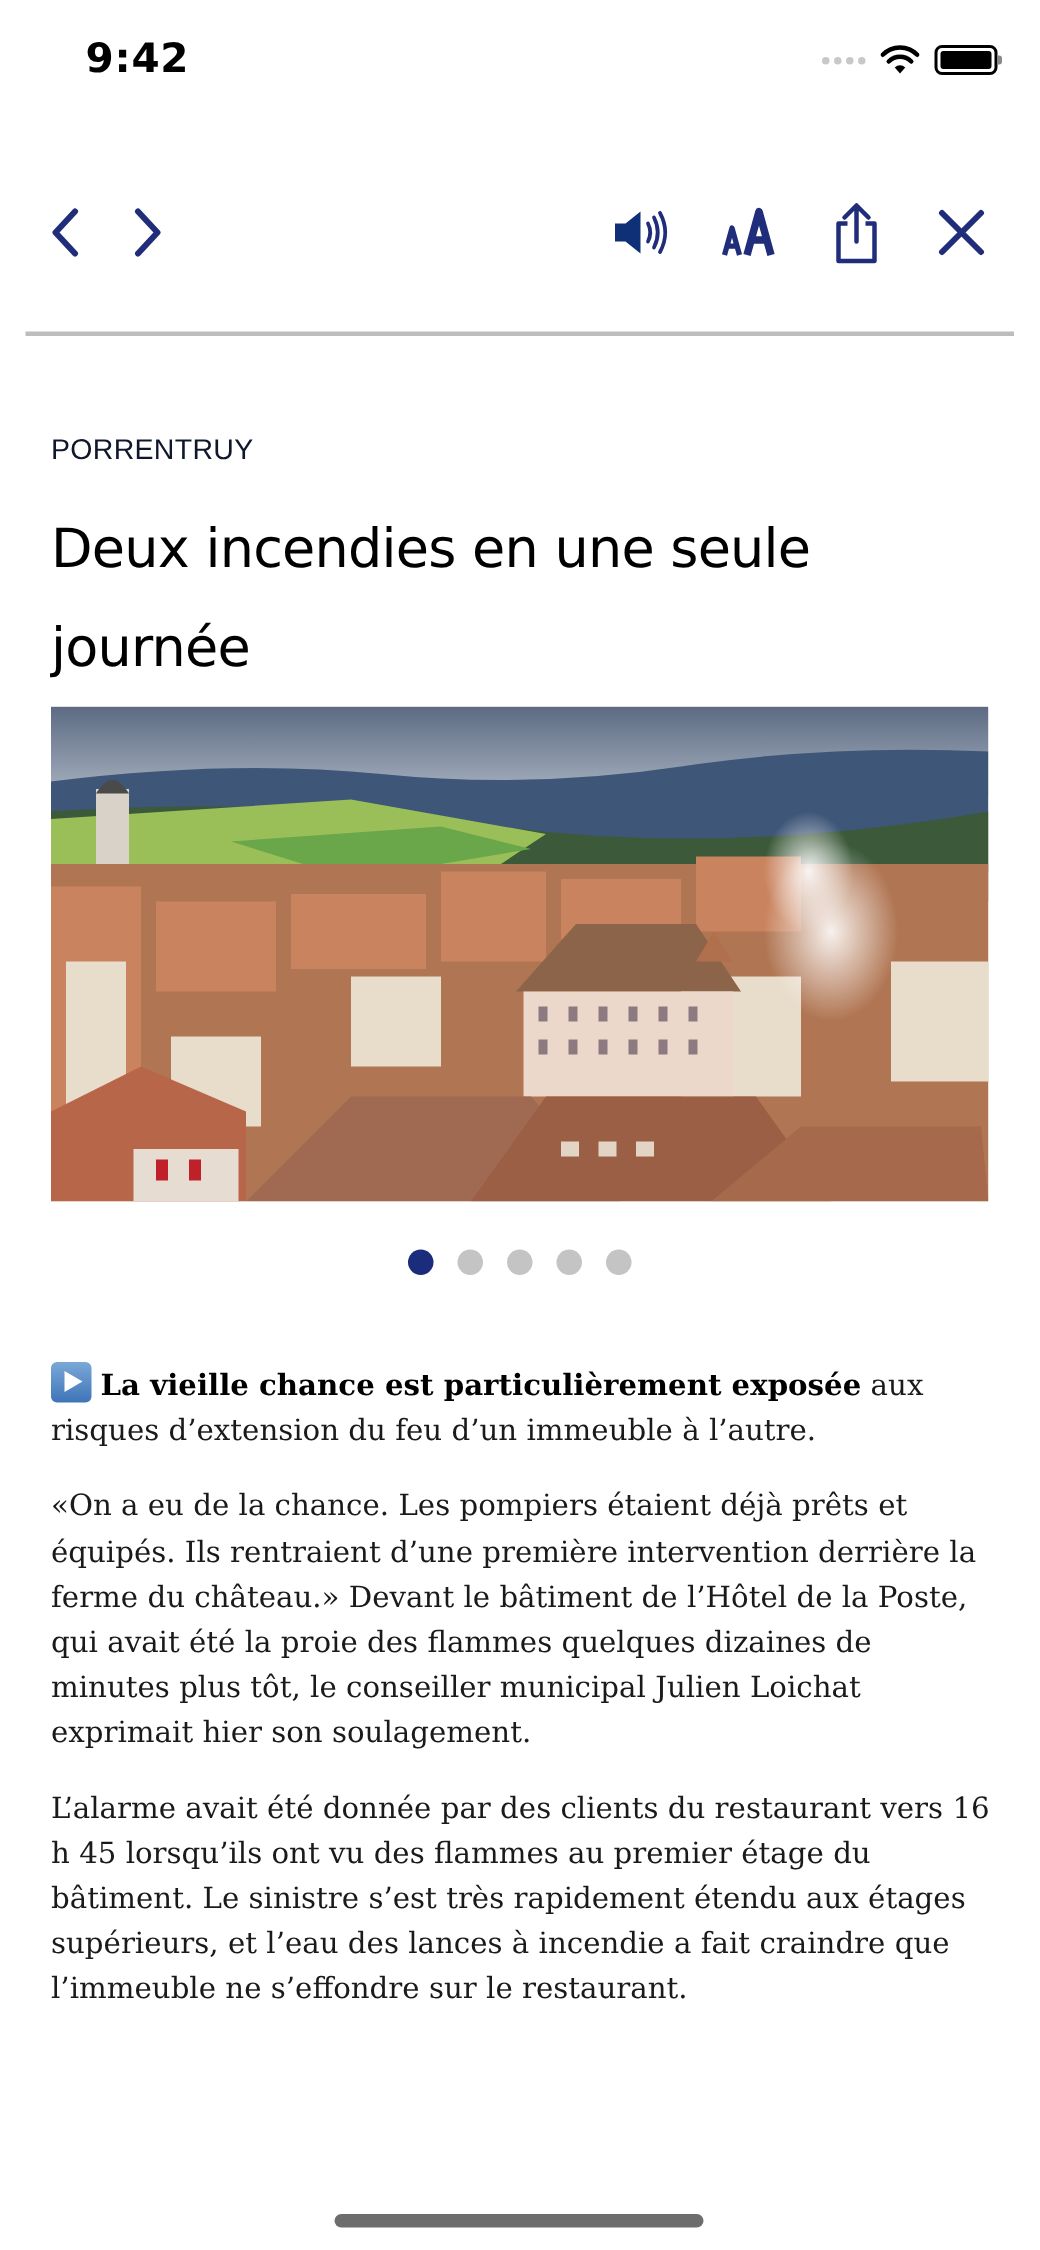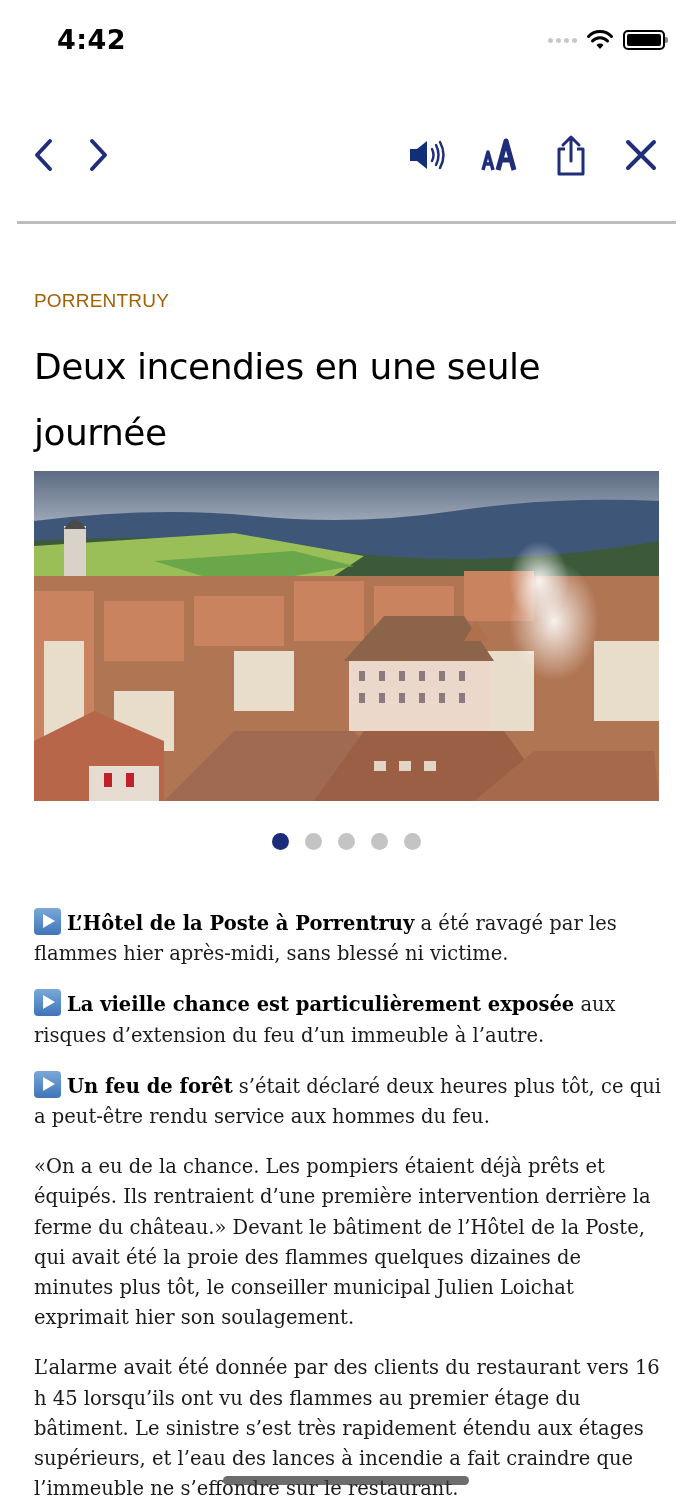--- a/index.html
+++ b/index.html
@@ -13,41 +13,41 @@
   .signal span { width: 5px; height: 5px; border-radius: 50%; background: #c8c8c8; display: block; }
   .battery { width: 42px; height: 20px; border: 2px solid #000; border-radius: 5px; padding: 2px; position: relative; }
   .battery-fill { width: 100%; height: 100%; background: #000; border-radius: 2px; }
   .battery::after { content: ""; position: absolute; right: -5px; top: 5px; width: 3px; height: 6px; background: #888; border-radius: 0 2px 2px 0; }
 
   .toolbar { position: absolute; left: 0; top: 120px; width: 693px; height: 70px; }
   .tb-btn { position: absolute; top: 0; height: 70px; display: flex; align-items: center; justify-content: center; cursor: pointer; }
   .tb-divider { position: absolute; left: 17px; top: 221px; width: 659px; height: 3px; background: #bdbdbd; }
 
   .article { position: absolute; left: 34px; top: 290px; width: 625px; }
-  .section-label { font-family: "Liberation Sans", sans-serif; font-size: 19px; color: #a16207; letter-spacing: 0.2px; }
+  .section-label { font-family: "Liberation Sans", sans-serif; font-size: 19px; color: #0f172a; letter-spacing: 0.2px; }
   .headline { margin-top: 22px; font-family: "DejaVu Sans", sans-serif; font-size: 36px; line-height: 66px; font-weight: 500; color: #000; letter-spacing: -0.5px; }
 
   .image-wrap { position: absolute; left: 34px; top: 471px; width: 625px; height: 330px; overflow: hidden; }
   .dots { position: absolute; top: 833px; left: 0; width: 693px; display: flex; justify-content: center; gap: 16px; }
   .dot { width: 17px; height: 17px; border-radius: 50%; background: #c4c4c4; cursor: pointer; }
   .dot.active { background: #1c2c7c; }
 
   .body { position: absolute; left: 34px; top: 908px; width: 630px; font-family: "DejaVu Serif", serif; font-size: 19.5px; line-height: 30.2px; color: #1a1a1a; }
   .body p { margin-bottom: 20px; }
   .body b { font-weight: bold; color: #000; }
   .play-icon { display: inline-block; width: 27px; height: 27px; vertical-align: -5px; margin-right: 6px; border-radius: 4px; background: linear-gradient(#7aa8d8, #3f74b8); position: relative; }
   .play-icon::after { content: ""; position: absolute; left: 9px; top: 6px; border-left: 12px solid #fff; border-top: 7.5px solid transparent; border-bottom: 7.5px solid transparent; }
 
   .home-indicator { position: absolute; left: 223px; top: 1476px; width: 246px; height: 9px; border-radius: 5px; background: rgba(60,60,60,0.75); }
 </style>
 </head>
 <body>
 
 <div class="status-bar">
-  <div class="status-time">4:42</div>
+  <div class="status-time">9:42</div>
   <div class="status-right">
     <div class="signal">
         <span></span>
         <span></span>
         <span></span>
         <span></span>
       </div>
     <svg width="26" height="20" viewBox="0 0 26 20">
       <path d="M13 19 L9.5 15 A5 5 0 0 1 16.5 15 Z" fill="#000"></path>
       <path d="M5.5 11 A10.5 10.5 0 0 1 20.5 11" stroke="#000" stroke-width="3" fill="none" stroke-linecap="round"></path>
@@ -176,25 +176,19 @@
 <div class="dots">
   <div class="dot active"></div>
   <div class="dot"></div>
   <div class="dot"></div>
   <div class="dot"></div>
   <div class="dot"></div>
 </div>
 
 <div class="body">
   <p>
-    <span class="play-icon"></span><b>L’Hôtel de la Poste à Porrentruy</b><span> a été ravagé par les flammes hier après-midi, sans blessé ni victime.</span>
-  </p>
-  <p>
     <span class="play-icon"></span><b>La vieille chance est particulièrement exposée</b><span> aux risques d’extension du feu d’un immeuble à l’autre.</span>
-  </p>
-  <p>
-    <span class="play-icon"></span><b>Un feu de forêt</b><span> s’était déclaré deux heures plus tôt, ce qui a peut-être rendu service aux hommes du feu.</span>
   </p>
   <p>«On a eu de la chance. Les pompiers étaient déjà prêts et équipés. Ils rentraient d’une première intervention derrière la ferme du château.» Devant le bâtiment de l’Hôtel de la Poste, qui avait été la proie des flammes quelques dizaines de minutes plus tôt, le conseiller municipal Julien Loichat exprimait hier son soulagement.</p>
   <p>L’alarme avait été donnée par des clients du restaurant vers 16 h 45 lorsqu’ils ont vu des flammes au premier étage du bâtiment. Le sinistre s’est très rapidement étendu aux étages supérieurs, et l’eau des lances à incendie a fait craindre que l’immeuble ne s’effondre sur le restaurant.</p>
 </div>
 
 <div class="home-indicator"></div>
 
 </body></html>

